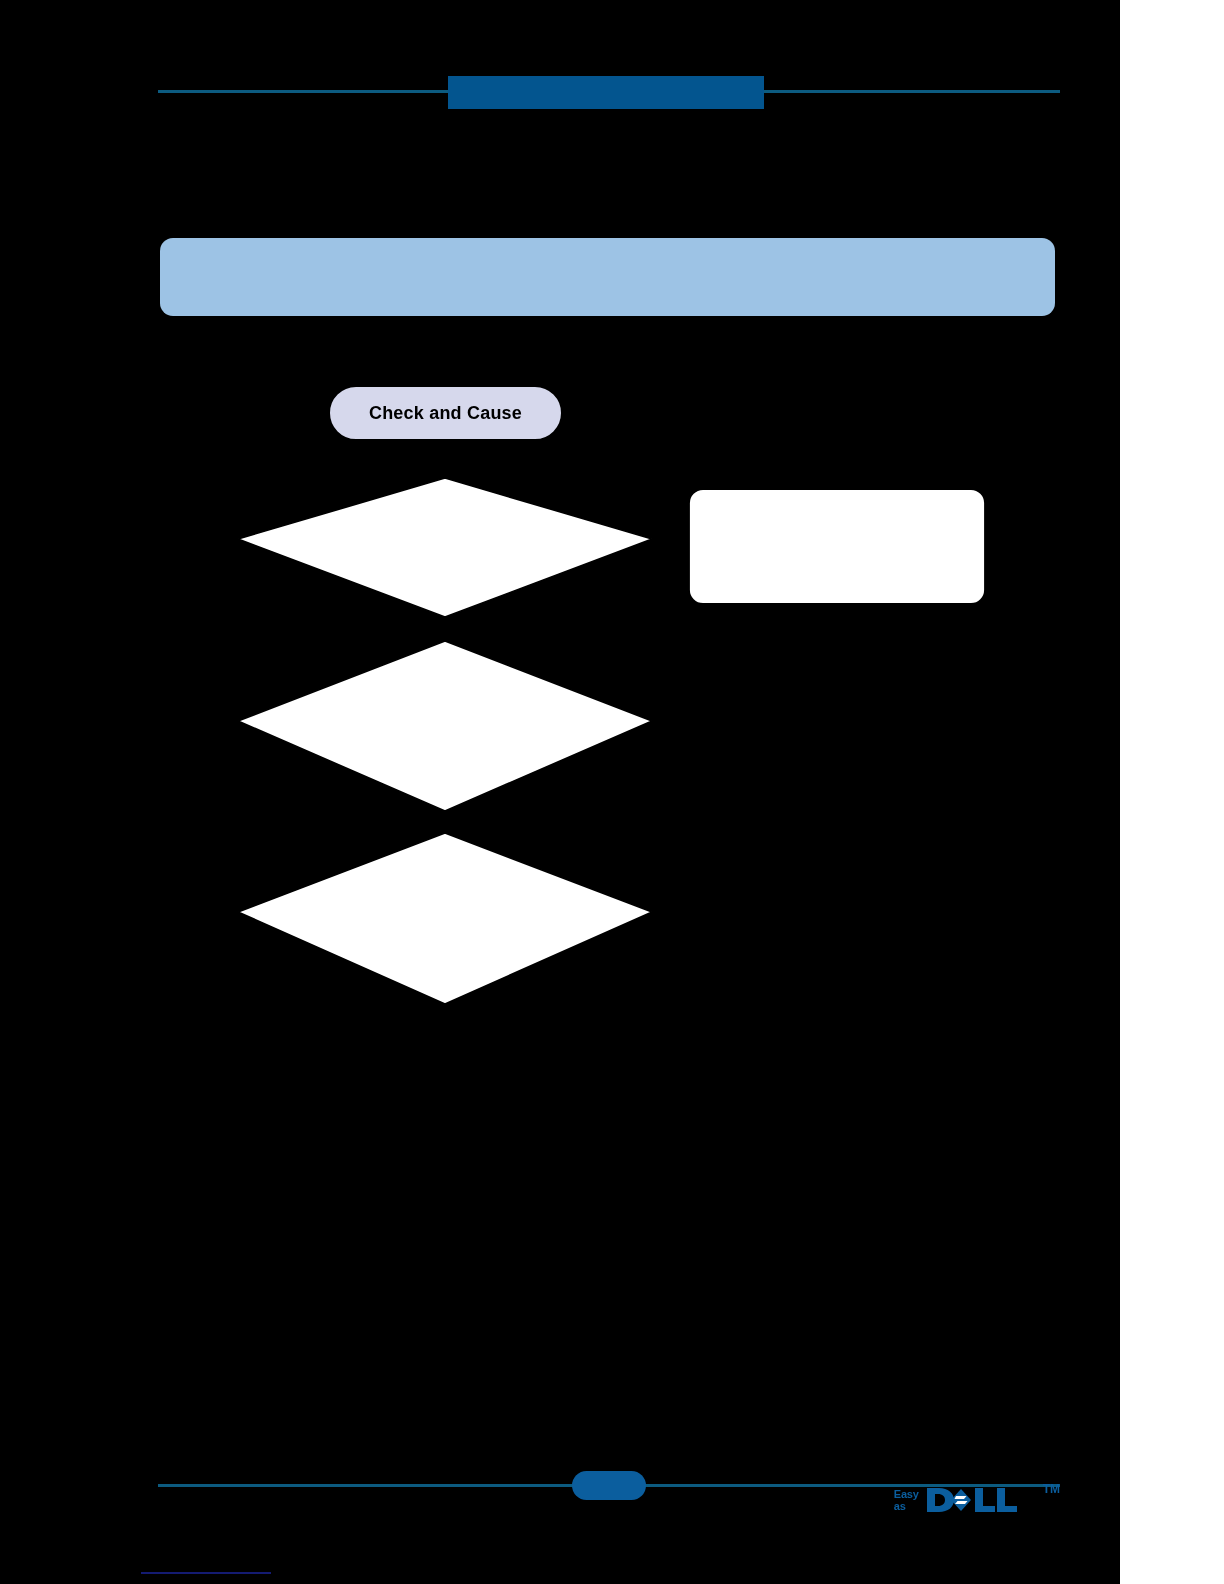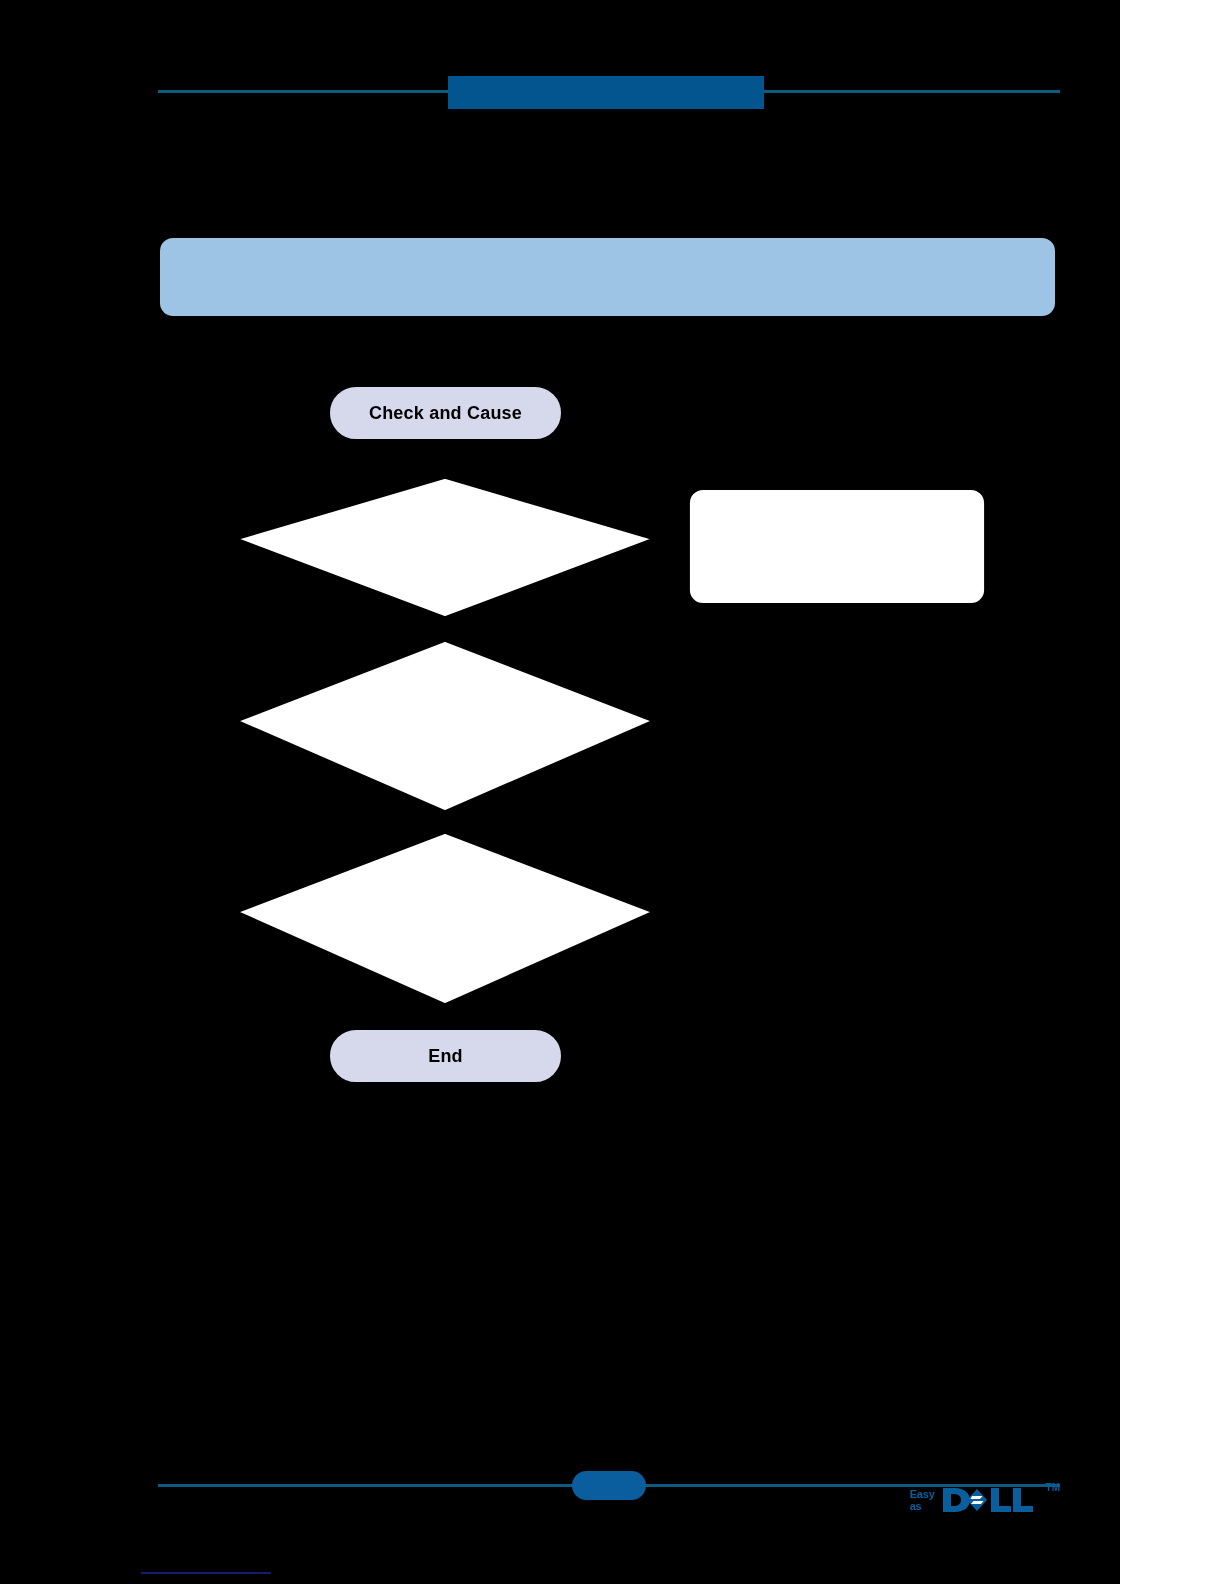--- a/index.html
+++ b/index.html
@@ -162,25 +162,25 @@
     color: #0b5e9e;
     letter-spacing: -0.2px;
     padding-bottom: 3px;
   }
   .dell-logo {
     position: relative;
     display: flex;
     align-items: flex-end;
   }
   .dell-tm {
-    font-size: 10px;
+    font-size: 12px;
     font-weight: bold;
     color: #0b5e9e;
     align-self: flex-start;
-    margin-left: 1px;
+    margin-left: 14px;
     margin-top: 1px;
   }
 
   .bottom-edge-rule {
     position: absolute;
     left: 141px;
     top: 1572px;
     width: 130px;
     height: 2px;
     background: #141b72;
@@ -228,23 +228,20 @@
   <div class="decision-label" id="decision-1-label"></div>
   <div class="decision-label" id="decision-2-label"></div>
   <div class="decision-label" id="decision-3-label"></div>
   <div class="process-label" id="process-1-label"></div>
 
   <div class="node-pill" id="node-check">
     <span>Check and Cause</span>
   </div>
 
 
-  <div class="node-pill" id="node-end">
-    <span>End</span>
-  </div>
 
   <div class="footer-rule"></div>
 
   <div class="page-pill">
     <span></span>
   </div>
 
   <div class="dell-block">
     <span class="dell-easy">Easy as</span>
 

